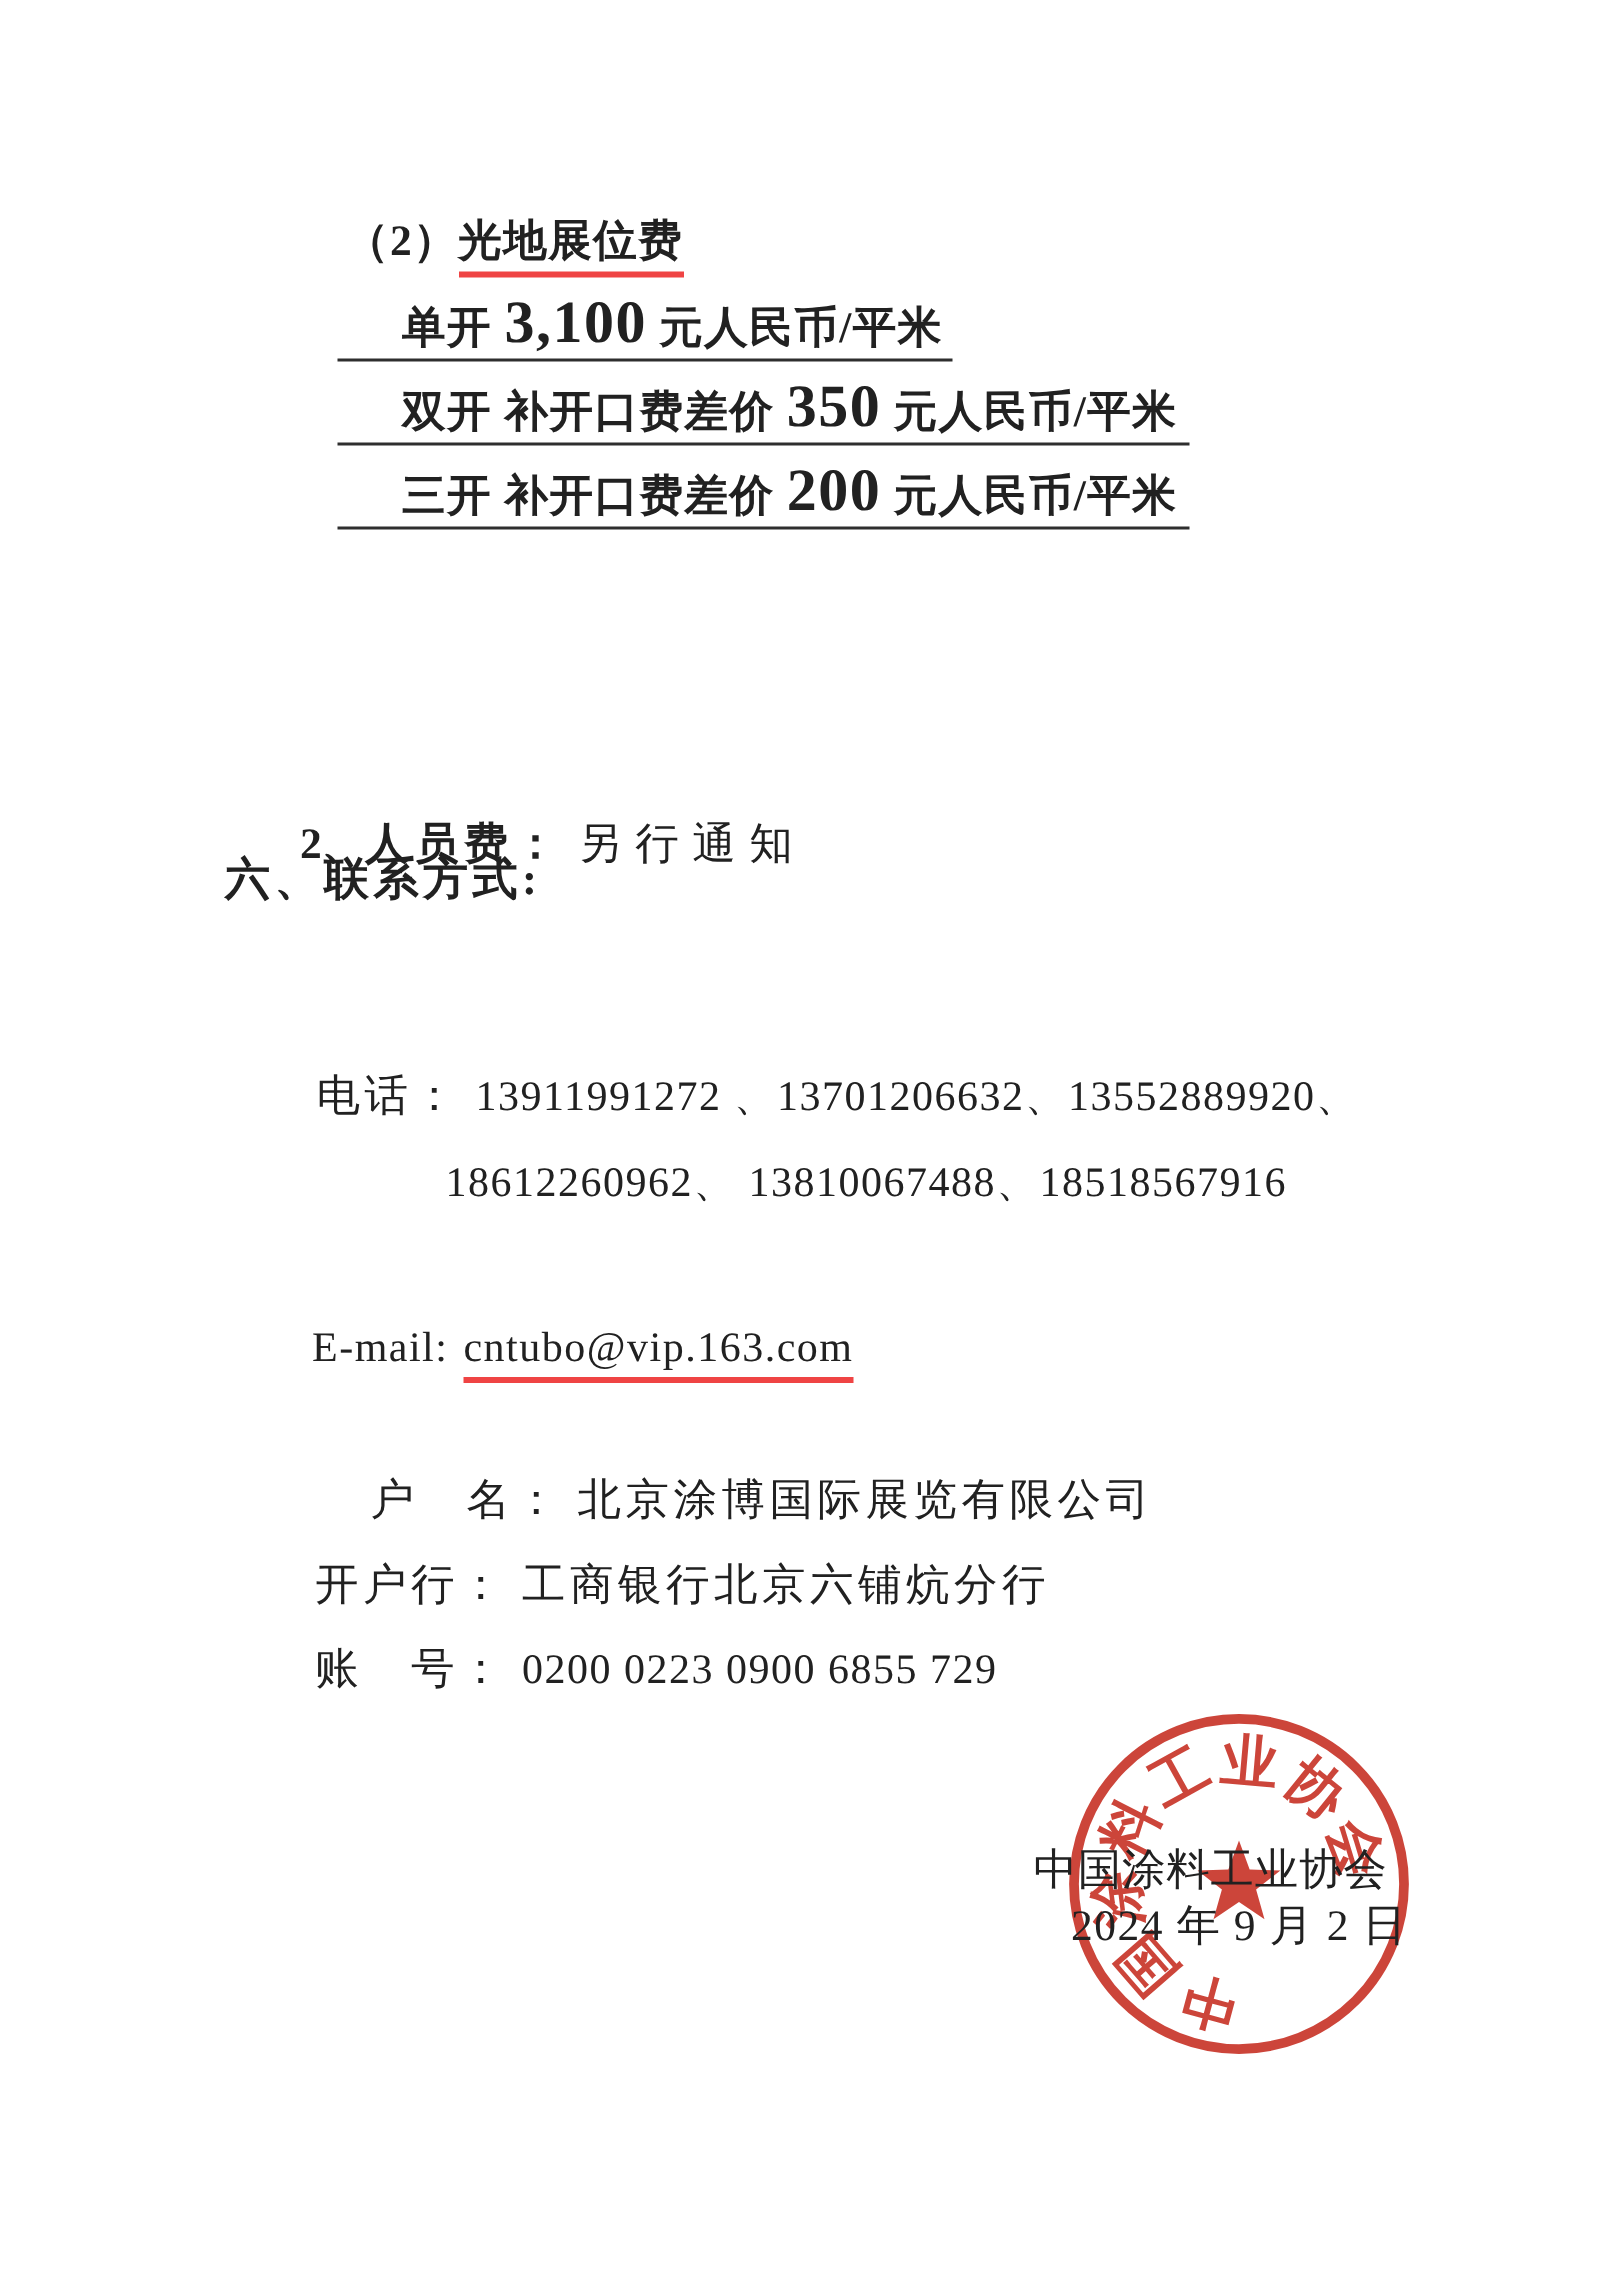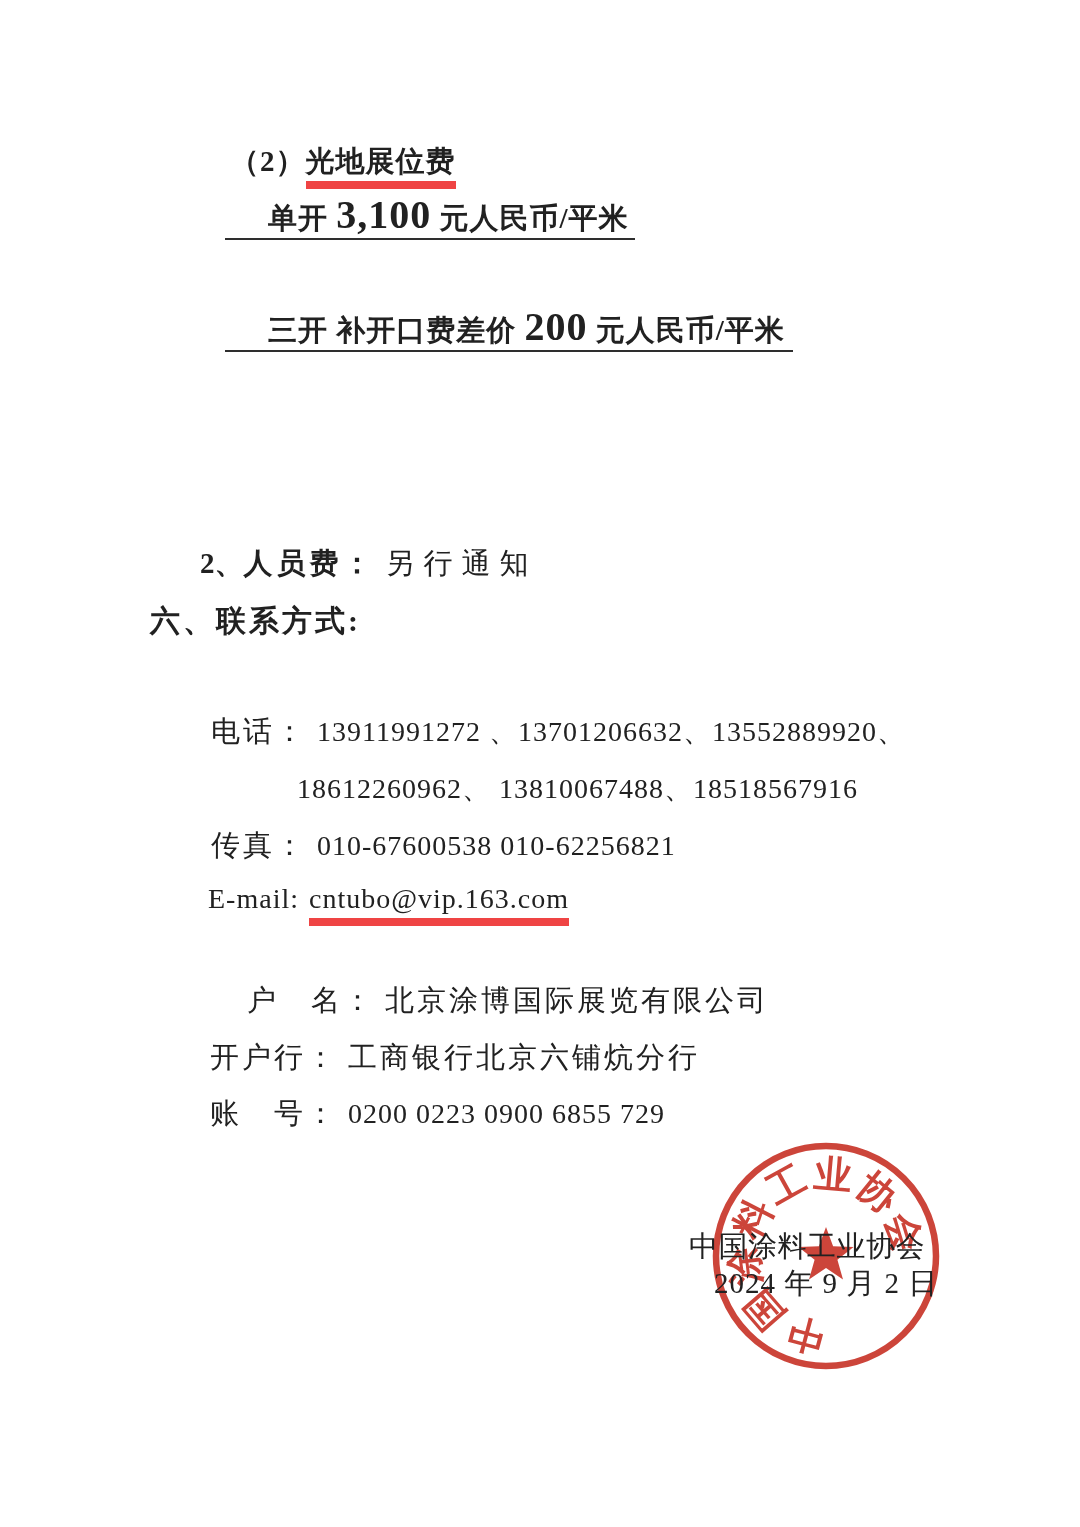--- a/index.html
+++ b/index.html
@@ -17,21 +17,21 @@
   }
   .line{position:absolute;white-space:nowrap;font-size:29px;line-height:34px;}
   .bold{font-weight:700;}
   .fee{letter-spacing:1px;}
   .cn{letter-spacing:3px;}
   .cn-wide{letter-spacing:4px;}
   .sec{font-weight:700;font-size:30px;letter-spacing:3px;}
   .num{font-weight:700;font-size:40px;letter-spacing:1px;}
   .latin{font-size:28px;letter-spacing:1px;}
   .label{margin-right:10px;}
-  .u{border-bottom:8px solid #ef4444;padding-bottom:4px;}
+  .u{border-bottom:4px solid #ef4444;padding-bottom:4px;}
   .booth{
     position:absolute;
     border-bottom:2px solid #2e2e2e;
     padding:0 0 5px 43px;
     font-size:29px;line-height:30px;
     white-space:nowrap;
   }
   .person-value{letter-spacing:9px;}
   .sig{position:absolute;white-space:nowrap;font-size:29px;letter-spacing:1px;z-index:3;}
   .seal-svg{position:absolute;left:700px;top:1130px;width:260px;height:260px;z-index:2;opacity:0.93;}
@@ -46,48 +46,50 @@
 
   <div class="line fee bold" style="left:230px;top:144px;">
     <span>（2）</span><span class="u">光地展位费</span>
   </div>
 
   <div class="booth fee bold" style="left:225px;top:200px;width:367px;">
     <span>单开</span>
     <span class="num">3,100</span>
     <span>元人民币/平米</span>
   </div>
+  <div class="booth fee bold" style="left:225px;top:256px;width:525px;">
+    <span>双开 补开口费差价</span>
+    <span class="num">350</span>
+    <span>元人民币/平米</span>
+  </div>
   <div class="booth fee bold" style="left:225px;top:312px;width:525px;">
     <span>三开 补开口费差价</span>
     <span class="num">200</span>
     <span>元人民币/平米</span>
   </div>
 
 
 
   <div class="line" style="left:200px;top:546px;">
     <span class="bold">2、</span><span class="bold cn-wide label">人员费：</span><span class="person-value">另行通知</span>
   </div>
 
-  <div class="line sec" style="left:150px;top:604px;">
+  <div class="line sec" style="left:150px;top:570px;">
     <span>六、</span><span>联系方式:</span>
   </div>
 
 
   <div class="line" style="left:211px;top:714px;">
     <span class="cn label">电话：</span><span class="latin">13911991272 、13701206632、13552889920、</span>
   </div>
 
   <div class="line" style="left:297px;top:771px;">
     <span class="latin">18612260962、 13810067488、18518567916</span>
   </div>
 
-  <div class="line" style="left:211px;top:828px;">
-    <span class="cn label">传真：</span><span class="latin">010-67600538 010-62256821</span>
-  </div>
 
   <div class="line" style="left:208px;top:881px;">
     <span class="latin label">E-mail:</span><span class="latin u">cntubo@vip.163.com</span>
   </div>
 
 
   <div class="line" style="left:220px;top:983px;margin-left:27px;">
     <span class="cn label">户　名：</span><span class="cn">北京涂博国际展览有限公司</span>
   </div>
 

